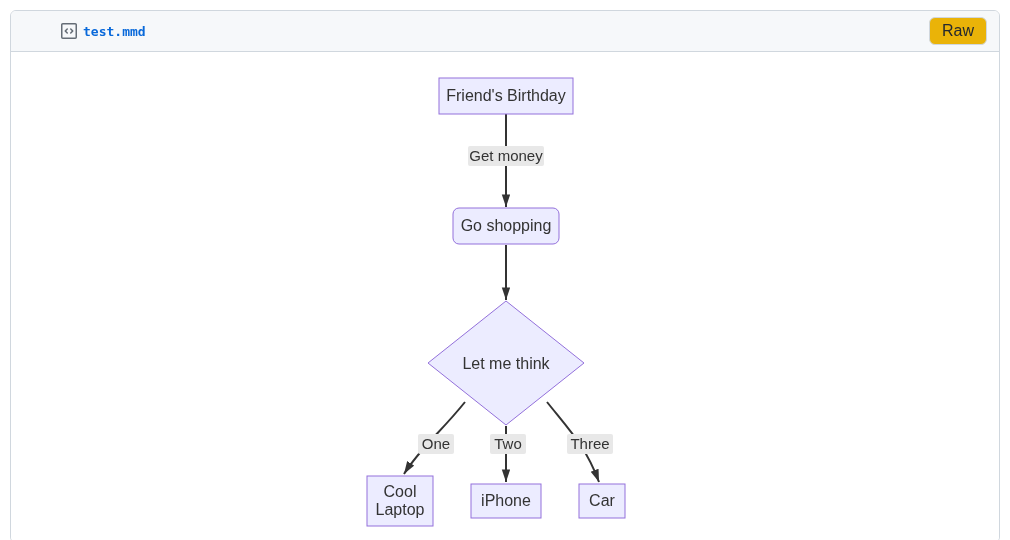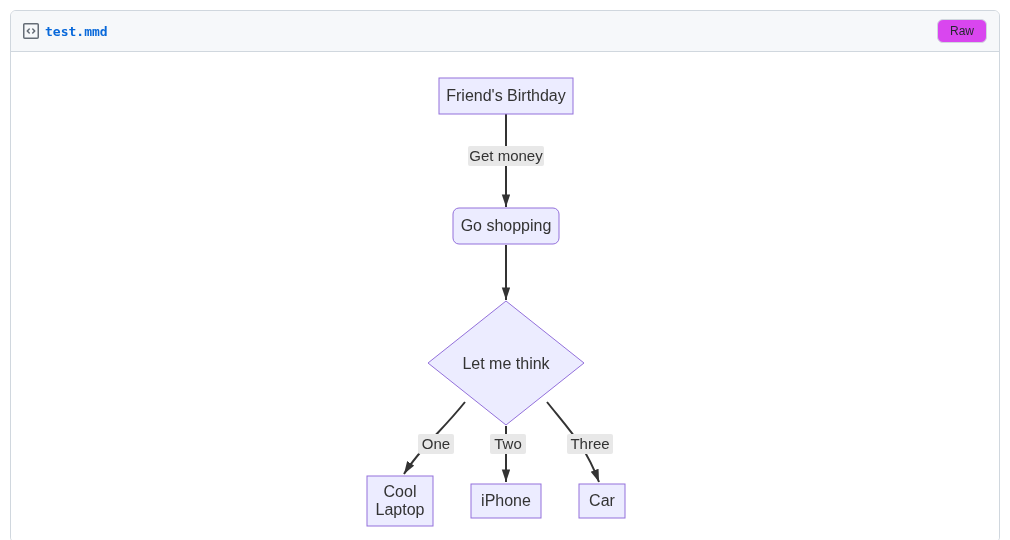--- a/index.html
+++ b/index.html
@@ -22,37 +22,38 @@
     justify-content: space-between;
     padding: 6px 12px;
     height: 28px;
     background: #f6f8fa;
     border-bottom: 1px solid #d0d7de;
   }
   .file-header-left {
     display: flex;
     align-items: center;
     gap: 6px;
+    margin-left: 38px;
   }
   .code-icon {
     display: inline-flex;
     color: #656d76;
   }
   .file-name {
     font-family: ui-monospace, SFMono-Regular, "SF Mono", Menlo, Consolas, monospace;
     font-size: 13px;
     font-weight: 600;
     color: #0969da;
     text-decoration: none;
   }
   .raw-btn {
-    font-size: 12px;
+    font-size: 16px;
     line-height: 1;
     padding: 5px 12px;
-    background: #d946ef;
+    background: #eab308;
     border: 1px solid #d0d7de;
     border-radius: 6px;
     color: #24292f;
     font-weight: 500;
     cursor: pointer;
   }
   .file-content {
     position: relative;
     height: 490px;
     background: #ffffff;

